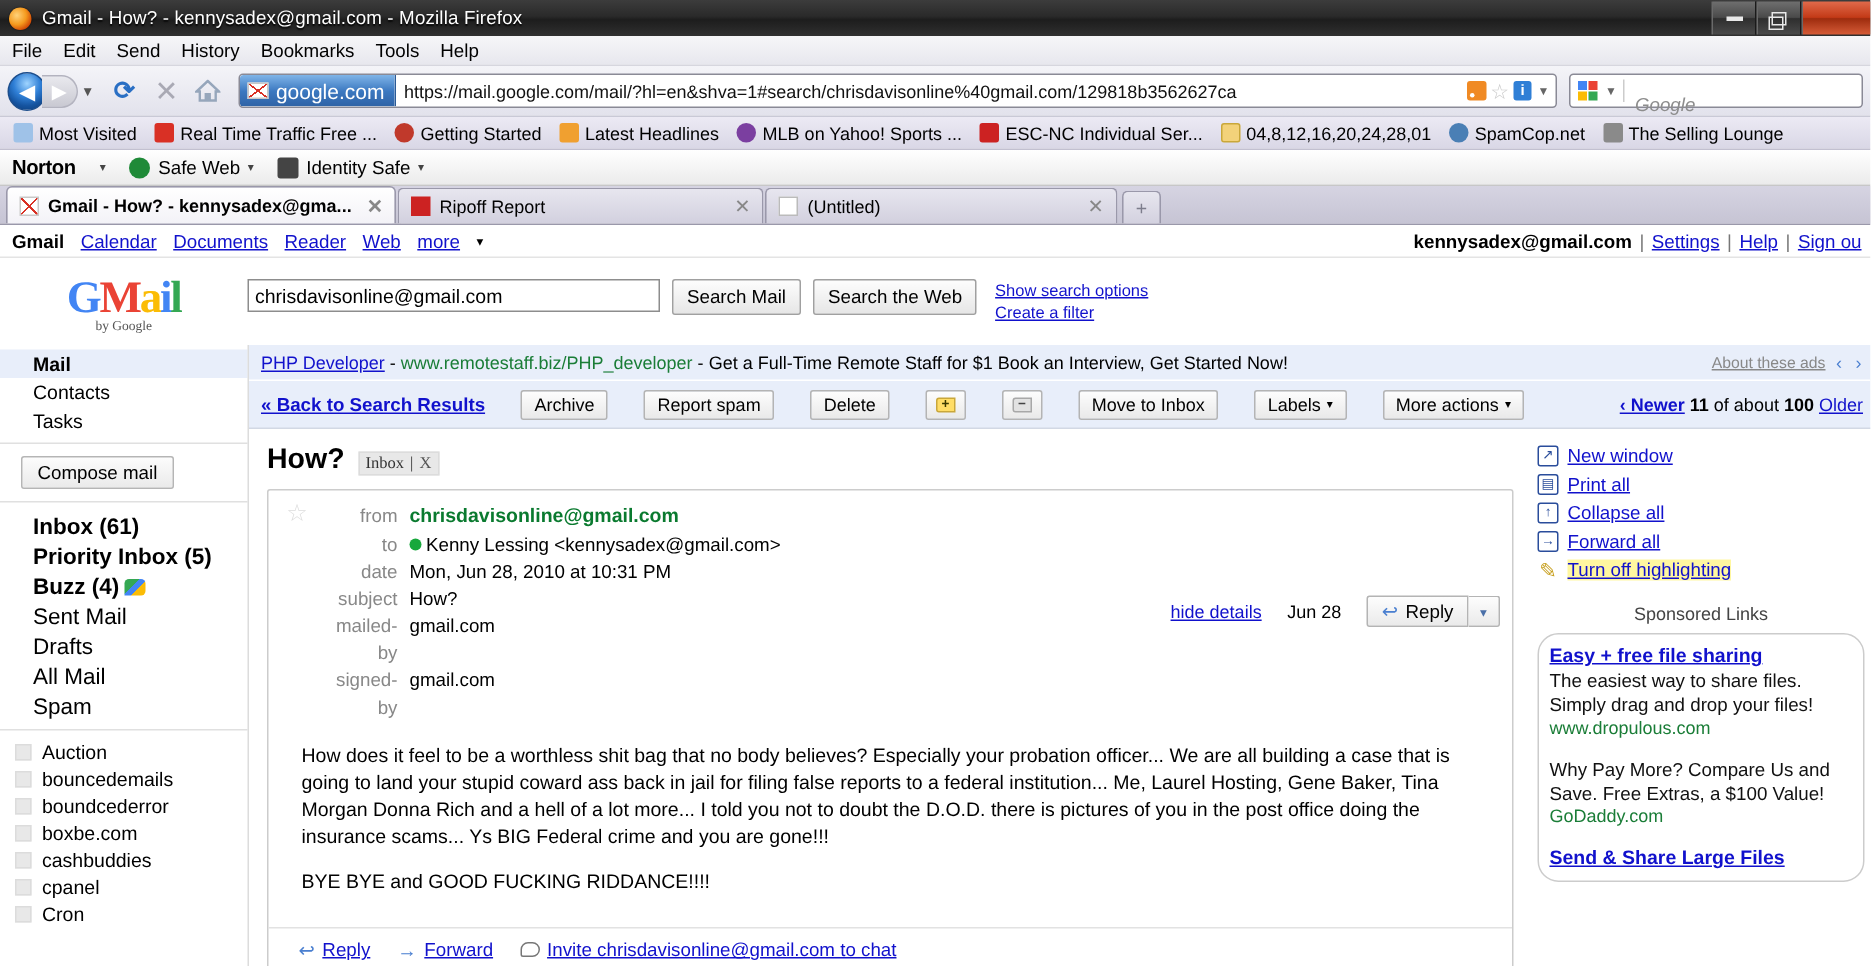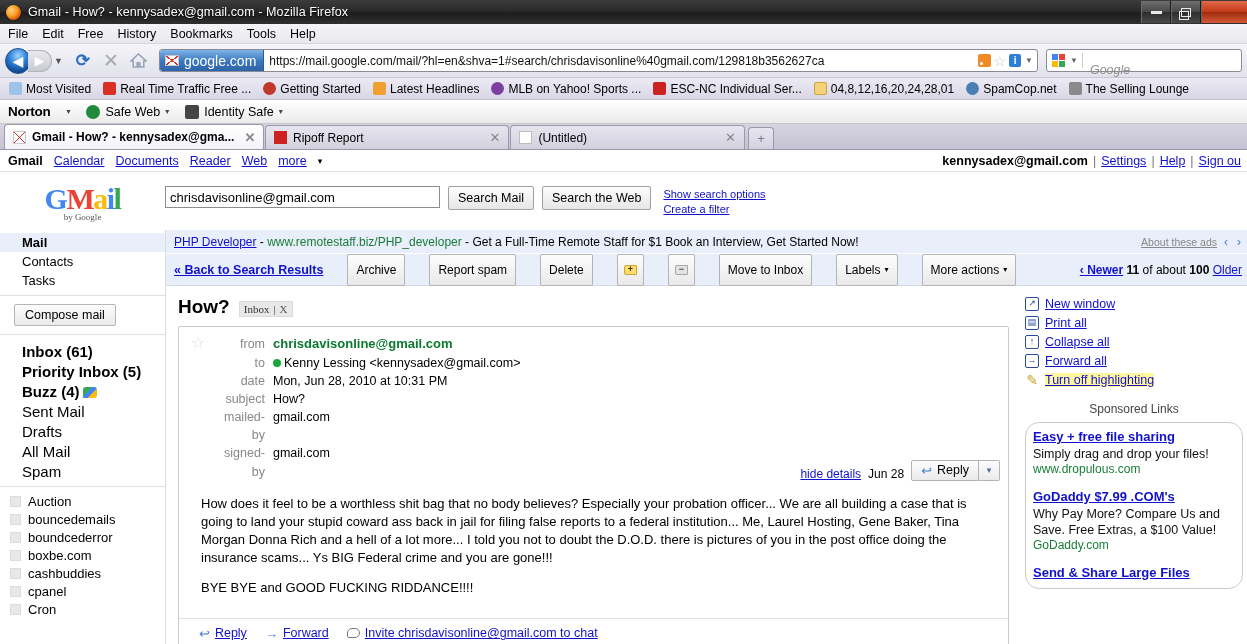--- a/index.html
+++ b/index.html
@@ -229,21 +229,21 @@
   .adbar .green{ color:#1a7d37; }
   .adbar .right{ display:flex; align-items:center; gap:5px; }
   .adbar .aboutads{ color:#888; text-decoration:underline; font-size:10.5px; }
   .arrbtn{ color:#4a7fd0; font-size:12px; padding:0 2px; }
 
   .toolbar{
     height:32px; display:flex; align-items:center; gap:24px; padding:0 5px 0 8px;
     background:#e8eefa; border-bottom:1px solid #d2d8e4;
   }
   .tbtn{
-    height:32px; padding:0 8px; display:flex; align-items:center; gap:4px;
+    height:20px; padding:0 8px; display:flex; align-items:center; gap:4px;
     border:1px solid #b4b4b4; border-radius:2px;
     background:linear-gradient(to bottom,#fdfdfd,#e9e9e9);
     font-size:12px; cursor:pointer; white-space:nowrap;
   }
   .tbtn.icon{ padding:0 6px; }
   .labeltag{ width:13px;height:10px;position:relative;background:#ffdd66;border:1px solid #c9a73a;
              border-radius:2px 0 0 2px; display:flex;align-items:center;justify-content:center;
              font-size:9px;line-height:1;color:#3a3a00; font-weight:bold;}
   .labeltag.gray{ background:#e2e2e2;border-color:#a8a8a8;color:#444; }
   .tspacer{ flex:1; }
@@ -263,21 +263,21 @@
 
   .msgbox{ border:1px solid #ccc; border-radius:2px; background:#fff; }
   .msghdr{ display:flex; padding:8px 6px 4px 6px; }
   .starcell{ width:26px; flex:none; text-align:center; color:#ddd; font-size:16px; line-height:1; }
   .fields{ flex:1; min-width:0; font-size:12.5px; }
   .frow{ display:flex; line-height:1.45; }
   .flabel{ width:62px; flex:none; text-align:right; color:#888; padding-right:8px; }
   .fval{ flex:1; min-width:0; }
   .fval.from{ color:#0a7a2f; font-weight:bold; font-size:13px; }
   .dot{ display:inline-block;width:8px;height:8px;border-radius:50%;background:#18a83c;margin-right:3px;vertical-align:0px; }
-  .hdrright{ display:flex; align-items:flex-end; gap:7px; padding-right:2px; white-space:nowrap;margin-left:28px; }
+  .hdrright{ display:flex; align-items:center; gap:17px; padding-right:2px; white-space:nowrap;margin-left:28px; }
   .hdrright .hd{ font-size:12px; }
   .replybtn{
     height:21px;padding:0 9px;display:flex;align-items:center;gap:5px;
     border:1px solid #b4b4b4;border-radius:2px 0 0 2px;
     background:linear-gradient(to bottom,#fdfdfd,#eaeaea); font-size:12.5px; cursor:pointer;
   }
   .replydrop{
     height:21px;width:21px;display:flex;align-items:center;justify-content:center;
     border:1px solid #b4b4b4;border-left:none;border-radius:0 2px 2px 0;
     background:linear-gradient(to bottom,#fdfdfd,#eaeaea); font-size:9px; color:#4a6fa8; cursor:pointer;
@@ -321,21 +321,21 @@
     <div class="wbtn">
         <span class="wglyph-max"></span>
       </div>
     <div class="wbtn close"></div>
   </div>
 </div>
 
 <div class="menubar">
   <span>File</span>
   <span>Edit</span>
-  <span>Free</span>
+  <span>Send</span>
   <span>History</span>
   <span>Bookmarks</span>
   <span>Tools</span>
   <span>Help</span>
 </div>
 
 <div class="navbar">
   <div class="navgrp">
     <div class="nav-back">
         <span>◀</span>
@@ -709,25 +709,25 @@
           <div class="railrow">
             <span class="rico pencil">✎</span>
             <span class="lnk hl">Turn off highlighting</span>
           </div>
 
           <div class="sponsored">Sponsored Links</div>
 
           <div class="adbox">
             <div class="ad">
               <div class="t">Easy + free file sharing</div>
+              <div class="d">The easiest way to share files.</div>
               <div class="d">Simply drag and drop your files!</div>
               <div class="u">www.dropulous.com</div>
             </div>
             <div class="ad">
-              <div class="t">GoDaddy $7.99 .COM's</div>
               <div class="d">Why Pay More? Compare Us and</div>
               <div class="d">Save. Free Extras, a $100 Value!</div>
               <div class="u">GoDaddy.com</div>
             </div>
             <div class="ad" style="margin-bottom:0">
               <div class="t">Send &amp; Share Large Files</div>
             </div>
           </div>
         </div>
 

